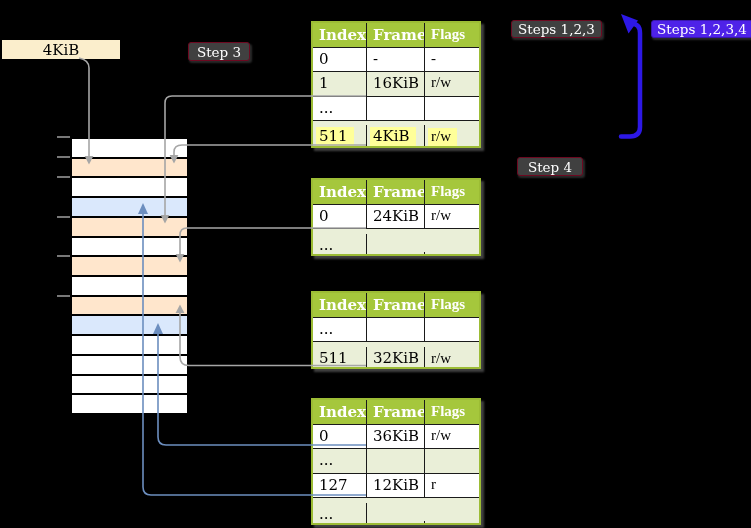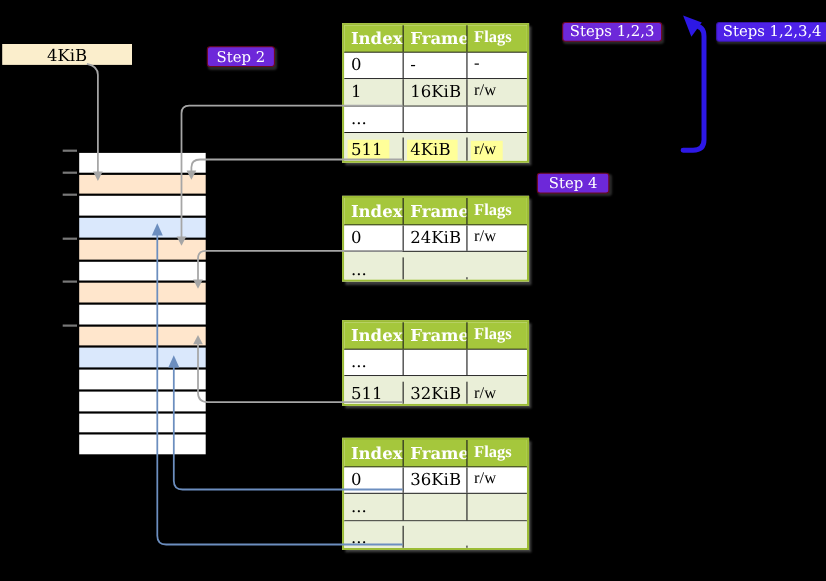--- a/index.html
+++ b/index.html
@@ -13,26 +13,26 @@
     background:#FBEECC;color:#000;font-size:15px;
     display:flex;align-items:center;justify-content:center;
   }
   
   .badge{
     position:absolute;color:#fff;font-size:13.5px;
     display:flex;align-items:center;justify-content:center;
     border-radius:3px;box-shadow:1.5px 2px 2px rgba(120,120,120,0.35);
     white-space:nowrap;
   }
-  .badge.red{background:#6d28d9;border:1px solid #6d0820;}
+  .badge.red{background:#404040;border:1px solid #6d0820;}
   .badge.purple{background:#4E22E8;border:1px solid #3916ae;}
   #badge-step0{left:188px;top:42px;width:60px;height:17px;}
   #badge-steps123{left:511px;top:20px;width:89px;height:16px;}
   #badge-steps1234{left:651px;top:20px;width:100px;height:16px;}
-  #badge-step4{left:488px;top:157px;width:64px;height:17px;}
+  #badge-step4{left:517px;top:157px;width:64px;height:17px;}
   
   #memory-column{
     position:absolute;left:70px;top:137px;width:119px;height:278px;
     background:#000;border:2px solid #000;box-sizing:border-box;
     display:flex;flex-direction:column;
   }
   .mem-row{flex:1;margin-bottom:2px;}
   .mem-row:last-child{margin-bottom:0;}
   .mem-row.white{background:#FFFFFF;}
   .mem-row.orange{background:#FFE6CC;}
@@ -61,21 +61,21 @@
   
   #wires{position:absolute;left:0;top:0;width:751px;height:528px;pointer-events:none;}
 </style>
 </head>
 <body>
 
 <div id="canvas">
 
   <div class="frame-label">4KiB</div>
 
-  <div class="badge red" id="badge-step0">Step 2</div>
+  <div class="badge red" id="badge-step0">Step 3</div>
   <div class="badge red" id="badge-steps123">Steps 1,2,3</div>
   <div class="badge purple" id="badge-steps1234">Steps 1,2,3,4</div>
   <div class="badge red" id="badge-step4">Step 4</div>
 
   <div id="memory-column">
       <div class="mem-row white"></div>
       <div class="mem-row orange"></div>
       <div class="mem-row white"></div>
       <div class="mem-row blue"></div>
       <div class="mem-row orange"></div>
@@ -168,20 +168,25 @@
         <div class="pt-row">
           <div class="pt-cell">0</div>
           <div class="pt-cell">36KiB</div>
           <div class="pt-cell">r/w</div>
         </div>
         <div class="pt-row shade">
           <div class="pt-cell">...</div>
           <div class="pt-cell"></div>
           <div class="pt-cell"></div>
         </div>
+        <div class="pt-row">
+          <div class="pt-cell">127</div>
+          <div class="pt-cell">12KiB</div>
+          <div class="pt-cell">r</div>
+        </div>
         <div class="pt-row shade">
           <div class="pt-cell">...</div>
           <div class="pt-cell"></div>
           <div class="pt-cell"></div>
         </div>
       </div>
     </div>
 
   <svg id="wires" viewBox="0 0 751 528" xmlns="http://www.w3.org/2000/svg">
 

